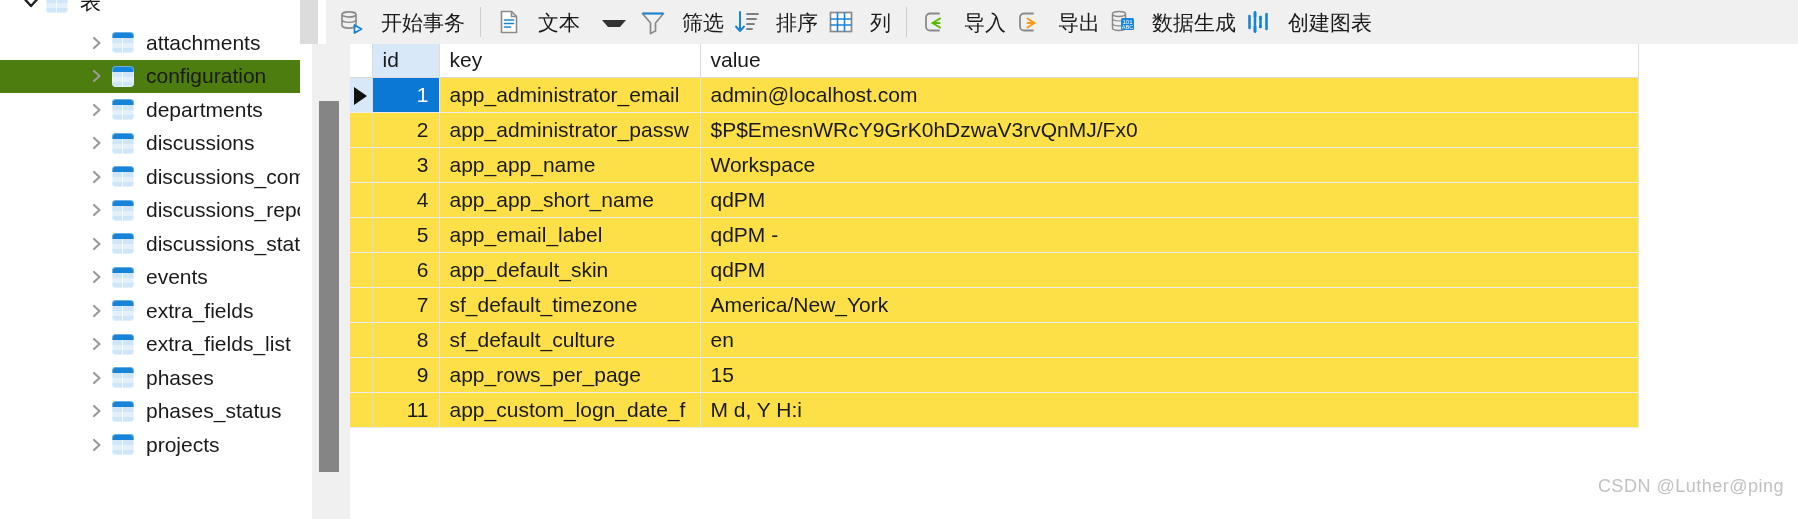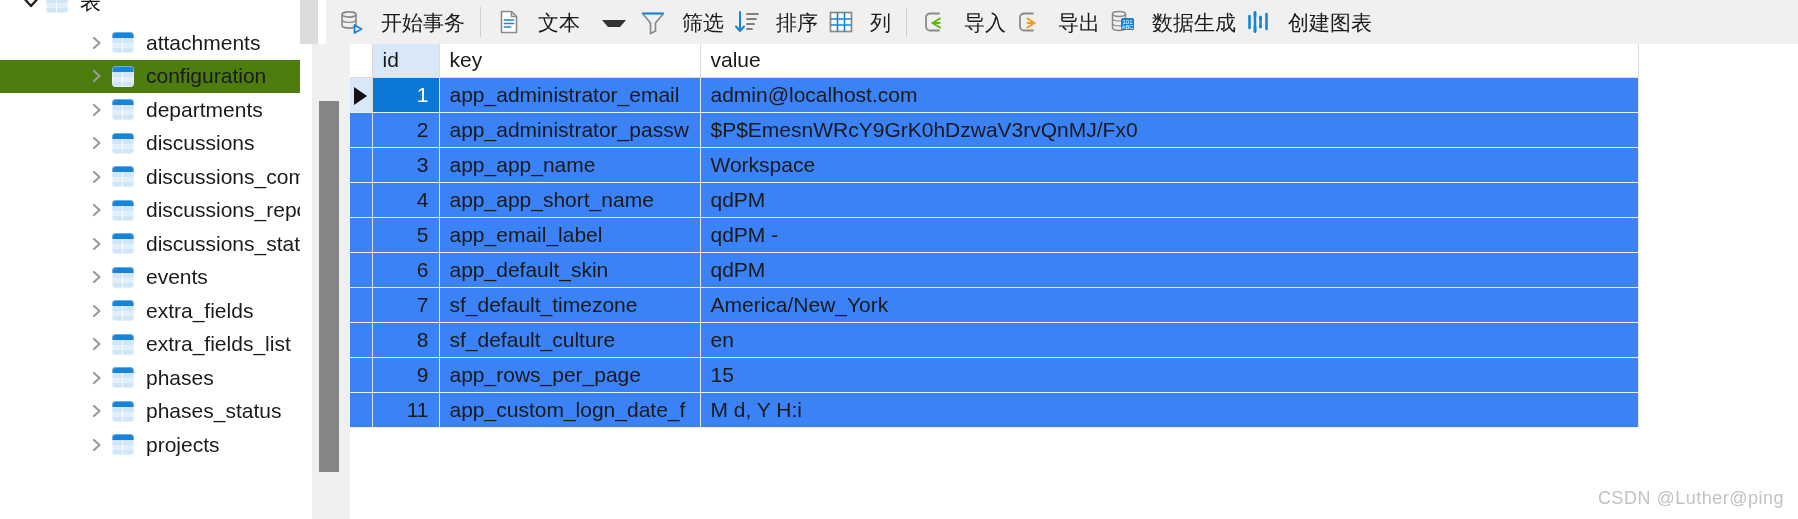--- a/index.html
+++ b/index.html
@@ -195,21 +195,21 @@
 
   table.dg tbody td {
     height: 35px;
     border-right: 1px solid #e6e6e6;
     border-bottom: 1px solid #ededed;
     padding: 0 0 0 10px;
     box-sizing: border-box;
     white-space: nowrap;
     overflow: hidden;
     vertical-align: middle;
-    background: #3b82f6;
+    background: #fde047;
   }
   table.dg tbody td.gutter {
     padding: 0;
     text-align: center;
     border-right: 1px solid #dcdcdc;
   }
   table.dg tbody td.idcell {
     text-align: right;
     padding: 0 10px 0 0;
   }
@@ -229,21 +229,21 @@
     width: 0; height: 0;
     border-top: 9px solid transparent;
     border-bottom: 9px solid transparent;
     border-left: 13px solid #111;
     vertical-align: middle;
   }
 
   
   #watermark {
     position: absolute;
-    right: 14px; bottom: 10px;
+    right: 14px; bottom: 22px;
     font-size: 18px;
     color: #c2c2c2;
     letter-spacing: 0.5px;
     white-space: nowrap;
     font-family: "Liberation Sans", sans-serif;
   }
 </style>
 </head>
 <body>
 

